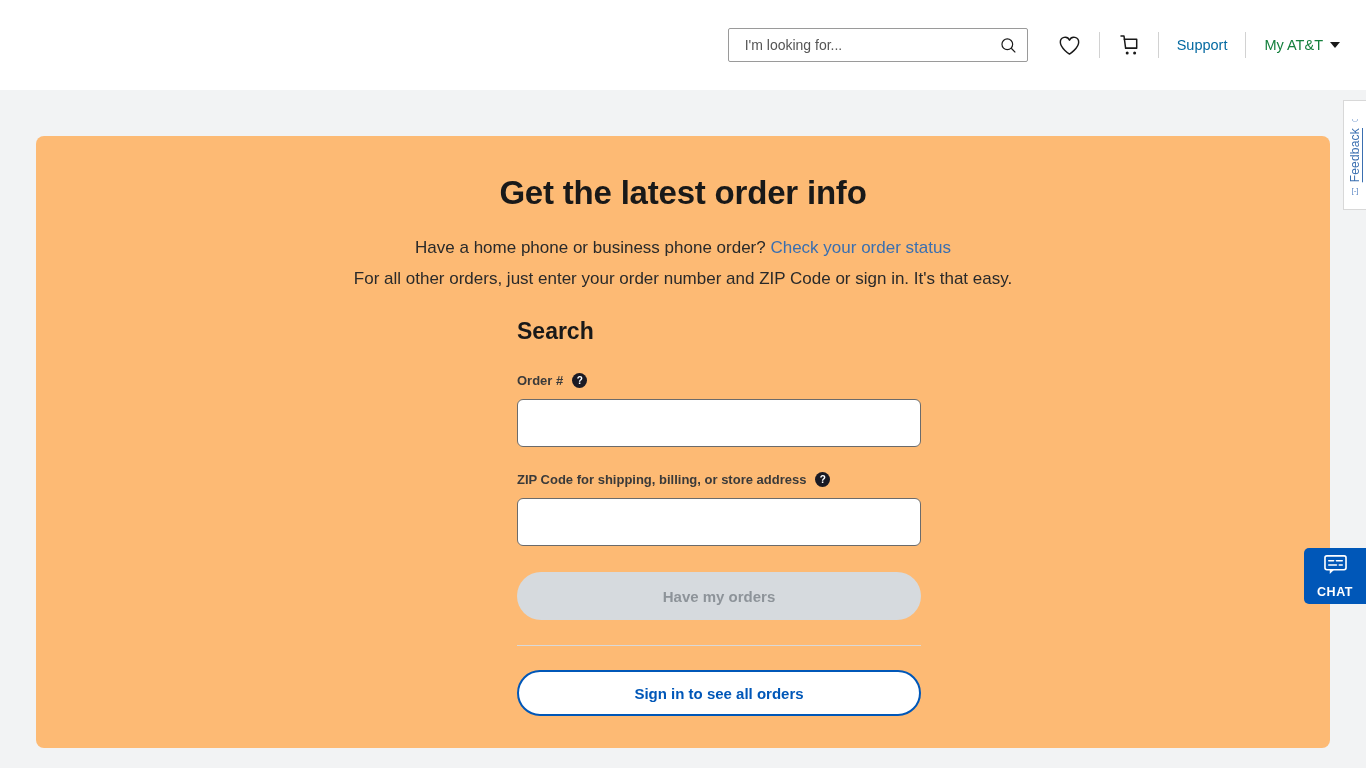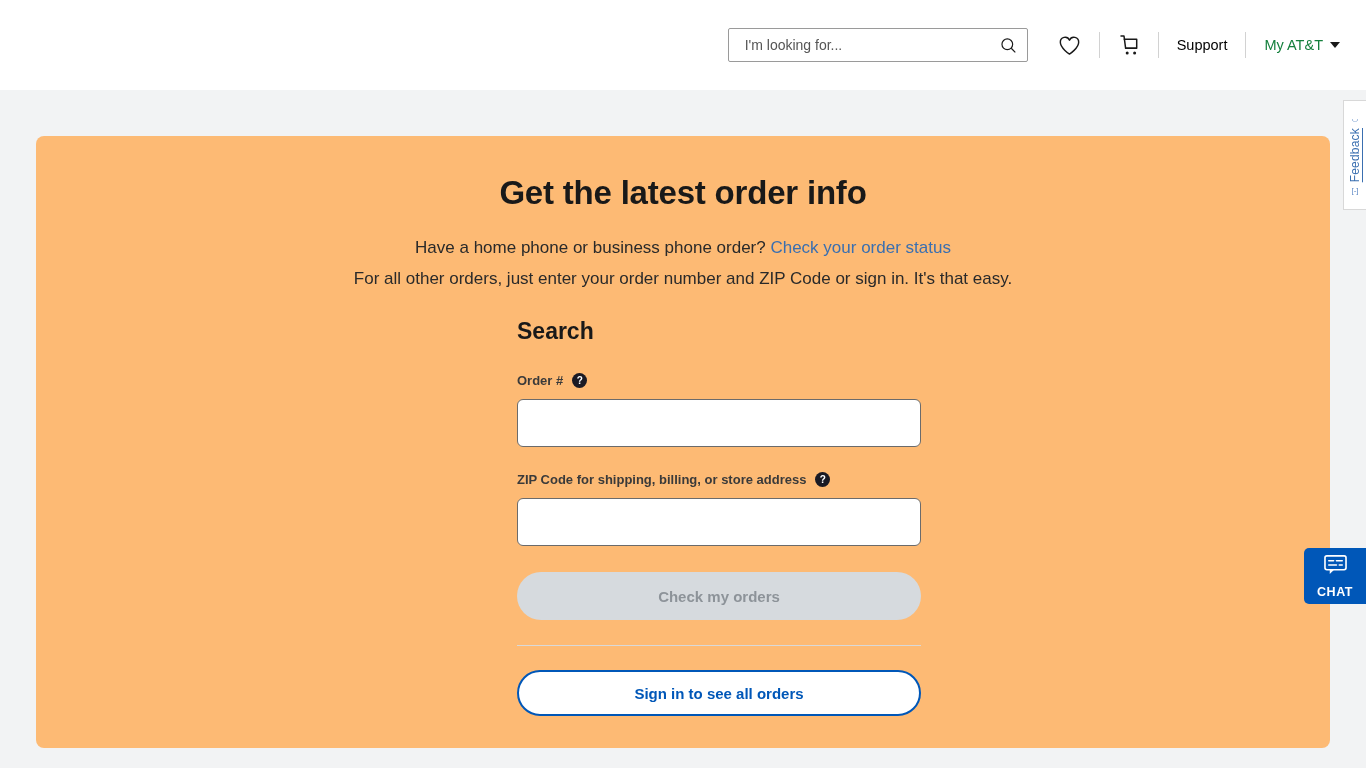--- a/index.html
+++ b/index.html
@@ -126,21 +126,21 @@
   }
   .heart-wrap { margin-left: 30px; }
   .vline {
     width: 1px;
     height: 26px;
     background: #d2d2d2;
     margin: 0 18px;
   }
   .support-link {
     font-size: 14.5px;
-    color: #000000;
+    color: #0369a1;
     text-decoration: none;
     cursor: pointer;
   }
   .myatt {
     display: flex;
     align-items: center;
     gap: 7px;
     font-size: 14.5px;
     color: #15803d;
     cursor: pointer;
@@ -399,21 +399,21 @@
     <input class="text-input" type="text" value="" style="">
 
     <div class="gap-zip"></div>
 
     <div class="field-label">
       <span>ZIP Code for shipping, billing, or store address</span>
       <span class="help-dot">?</span>
     </div>
     <input class="text-input" type="text" value="" style="">
 
-    <button class="btn-primary-disabled">Check my orders</button>
+    <button class="btn-primary-disabled">Have my orders</button>
 
     <div class="divider"></div>
 
     <button class="btn-outline">Sign in to see all orders</button>
   </div>
 </div>
 
 <div class="feedback-tab">
   <span class="fb-ico">◡</span>
   <span class="feedback-text">Feedback</span>

